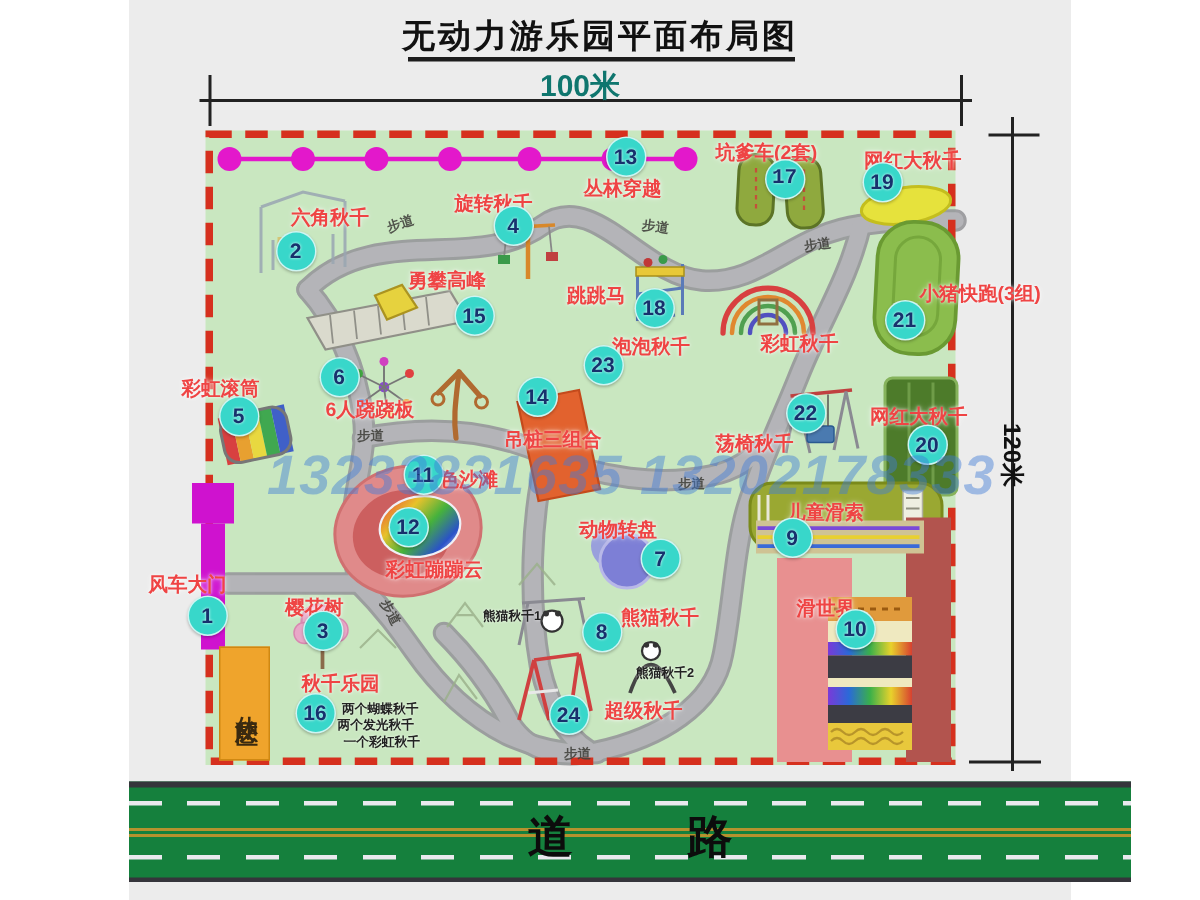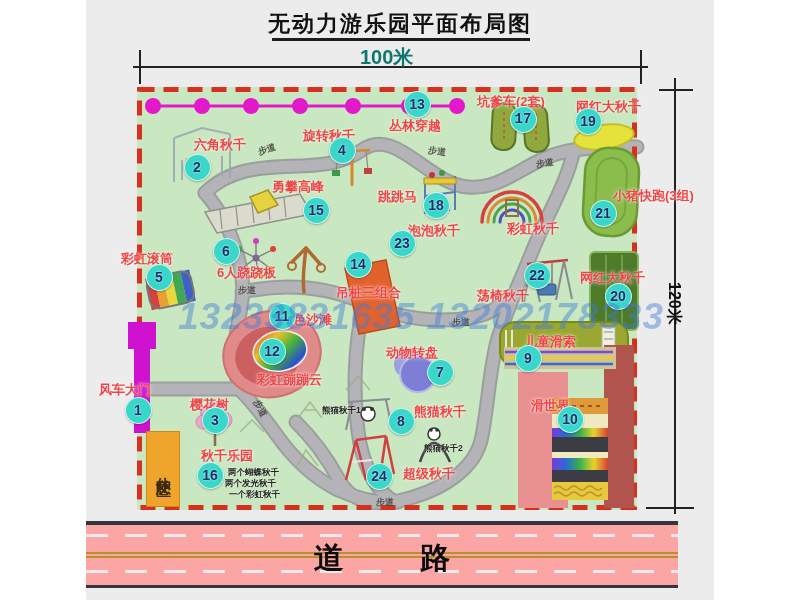--- a/index.html
+++ b/index.html
@@ -17,21 +17,21 @@
            text-shadow:0 0 2px rgba(255,255,255,.8); }
   .pathlbl { position:absolute; font-size:9px; font-weight:bold; color:#44443f; white-space:nowrap; z-index:25; opacity:.9; }
   .marker { position:absolute; width:27px; height:27px; border-radius:50%; background:#38d7ca; border:1px solid rgba(255,255,255,.75);
             color:#17316d; font-size:14px; font-weight:bold; display:flex; align-items:center; justify-content:center; z-index:32;
             text-shadow:0 0 2px rgba(255,255,255,.9); box-shadow:0 1px 2px rgba(0,0,0,.25); }
   #rest-area { position:absolute; left:146px; top:431px; width:34px; height:76px; background:#efa42c; border:1px solid #cf8812;
                display:flex; align-items:center; justify-content:center; z-index:20; }
   #rest-area span { writing-mode:vertical-rl; font-size:15px; font-weight:bold; color:#3a2a10; letter-spacing:3px; }
   #wm-company { position:absolute; left:238px; top:252px; font-size:44px; font-weight:bold; color:rgba(25,85,45,.38); letter-spacing:3px; z-index:50; white-space:nowrap; }
   #wm-phone { position:absolute; left:178px; top:296px; font-size:37px; font-weight:bold; color:rgba(65,125,215,.45); letter-spacing:1px; z-index:50; white-space:nowrap; font-style:italic; }
-  #road { position:absolute; left:86px; top:521px; width:592px; height:67px; background:#fca5a5; z-index:10; }
+  #road { position:absolute; left:86px; top:521px; width:668px; height:67px; background:#15803d; z-index:10; }
   #road .edge-top { position:absolute; left:0; top:0; width:100%; height:4px; background:#35353b; }
   #road .edge-bottom { position:absolute; left:0; bottom:0; width:100%; height:3px; background:#35353b; }
   #road .dash { position:absolute; left:0; width:100%; height:3px;
       background:repeating-linear-gradient(90deg,#e9e9ee 0 22px, rgba(0,0,0,0) 22px 39px); }
   #road .yline { position:absolute; left:0; width:100%; height:2px; background:#b5922e; }
   #road-label { position:absolute; left:0; right:0; top:17px; text-align:center; font-size:30px; font-weight:bold; color:#0c0c0c; letter-spacing:34px; text-indent:34px; z-index:12; }
 </style>
 </head>
 <body>
 

